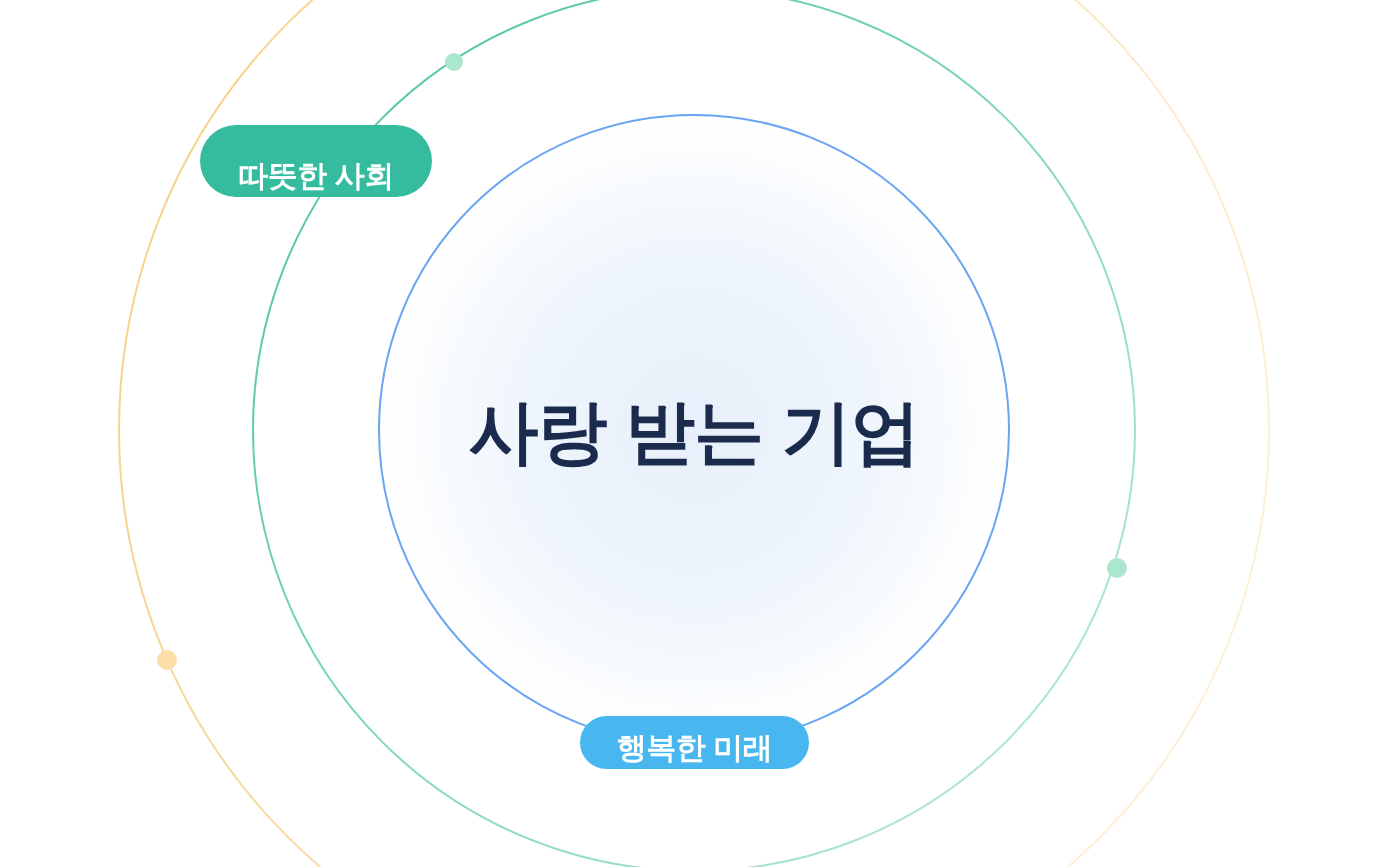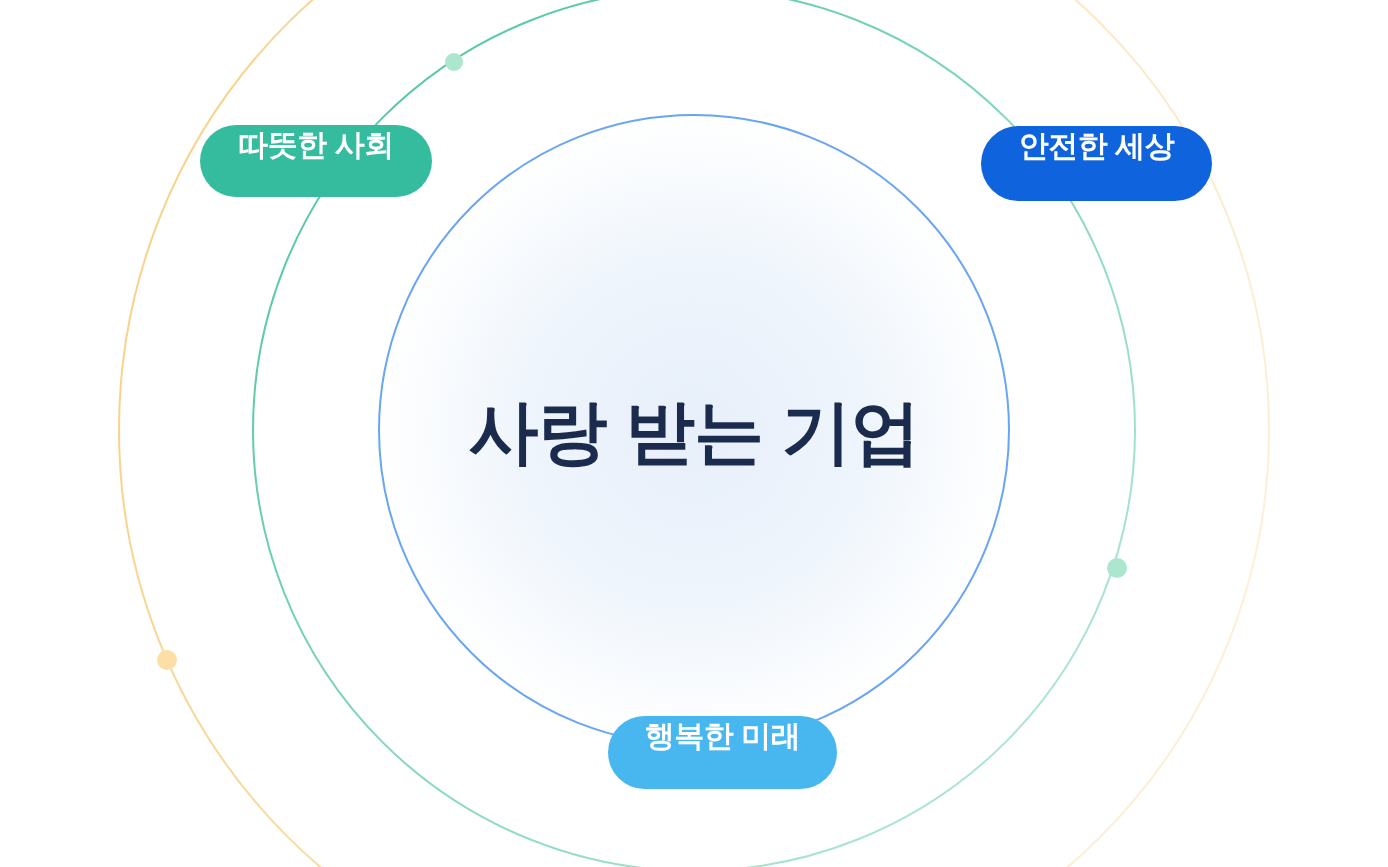--- a/index.html
+++ b/index.html
@@ -19,40 +19,40 @@
     position: absolute;
     left: 0;
     top: 0;
     width: 1388px;
     height: 867px;
     display: block;
   }
   .badge {
     position: absolute;
     display: flex;
-    align-items: flex-start;
+    align-items: flex-end;
     justify-content: center;
     color: #ffffff;
     font-weight: 700;
     font-size: 30px;
     letter-spacing: -0.5px;
     border-radius: 40px;
     white-space: nowrap;
     user-select: none;
   }
   .badge-warm {
     left: 200px; top: 125px; width: 232px; height: 72px;
     background: var(--badge-green, #35bc9e);
   }
   .badge-safe {
     left: 981px; top: 126px; width: 231px; height: 75px;
     background: var(--badge-blue, #0f63dd);
   }
   .badge-happy {
-    left: 608px; top: 716px; width: 229px; height: 73px;
+    left: 580px; top: 716px; width: 229px; height: 53px;
     background: var(--badge-sky, #48b7f0);
   }
   .center-title {
     position: absolute;
     left: 694px;
     top: 433px;
     transform: translate(-50%, -50%);
     font-size: 70px;
     font-weight: 700;
     letter-spacing: -1px;
@@ -91,23 +91,20 @@
 
     <circle cx="454" cy="62" r="9" style="fill: var(--dot-green, #abe7cf)"></circle>
     <circle cx="1117" cy="568" r="10" style="fill: var(--dot-green, #abe7cf)"></circle>
     <circle cx="167" cy="660" r="10" style="fill: var(--dot-yellow, #fcdfa7)"></circle>
   </svg>
 
   <div class="badge badge-warm">
     <span>따뜻한 사회</span>
   </div>
 
-  <div class="badge badge-safe">
-    <span>안전한 세상</span>
-  </div>
 
   <div class="badge badge-happy">
     <span>행복한 미래</span>
   </div>
 
   <div class="center-title">사랑 받는 기업</div>
 
 </div>
 
 </body></html>

